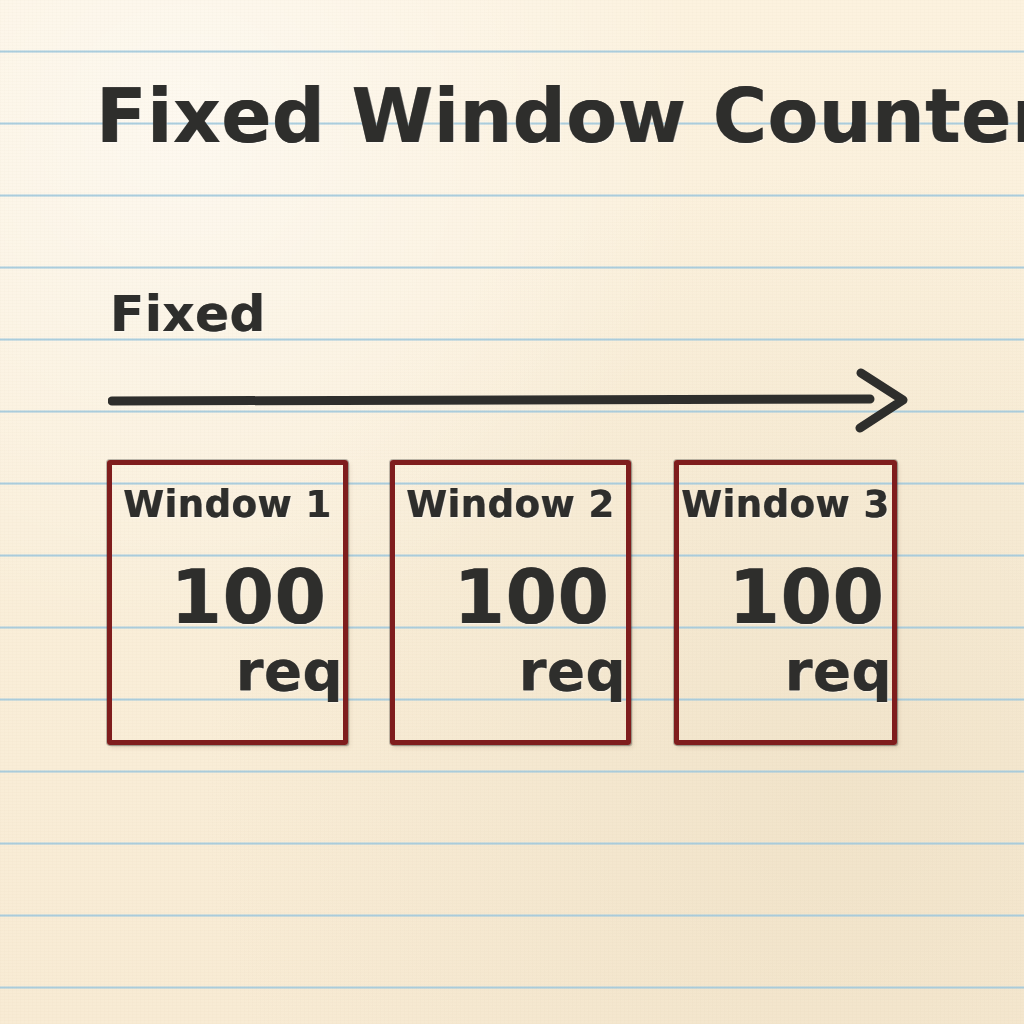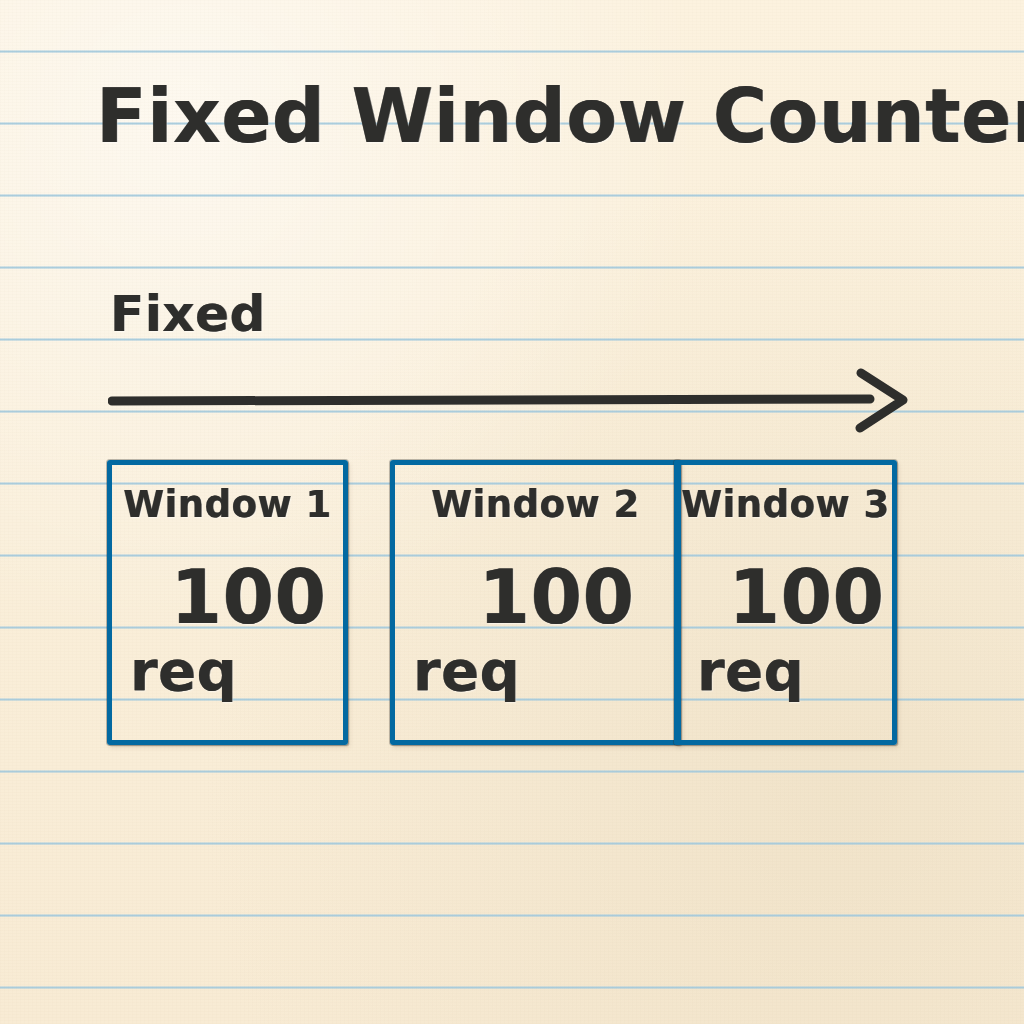--- a/index.html
+++ b/index.html
@@ -82,30 +82,30 @@
     width: 810px;
     height: 68px;
   }
 
   
   .window-box {
     position: absolute;
     top: 460px;
     height: 285px;
     box-sizing: border-box;
-    border: 5px solid #0369a1;
+    border: 5px solid #7f1d1d;
     border-radius: 3px;
     box-shadow:
       0 0 0 1px rgba(46,46,44,0.30),
       1.5px 1.5px 0 rgba(46,46,44,0.16),
       2px 3px 4px rgba(120,100,70,0.13);
     background: transparent;
   }
   #window-box-1 { left: 107px; width: 241px; }
-  #window-box-2 { left: 390px; width: 291px; text-decoration: underline; }
+  #window-box-2 { left: 390px; width: 241px; text-decoration: underline; }
   #window-box-3 { left: 674px; width: 223px; }
 
   .box-title {
     position: absolute;
     left: 0;
     right: 0;
     top: 18px;
     text-align: center;
     font-size: 37px;
   }
@@ -117,21 +117,21 @@
     text-align: center;
     font-size: 74px;
     line-height: 1;
     margin-left: 42px;
   }
   .box-unit {
     position: absolute;
     left: 0;
     right: 0;
     top: 178px;
-    text-align: left;
+    text-align: right;
     font-size: 56px;
     line-height: 1;
     padding-left: 18px;
   }
 </style>
 </head>
 <body>
 
 <div id="canvas">
 

